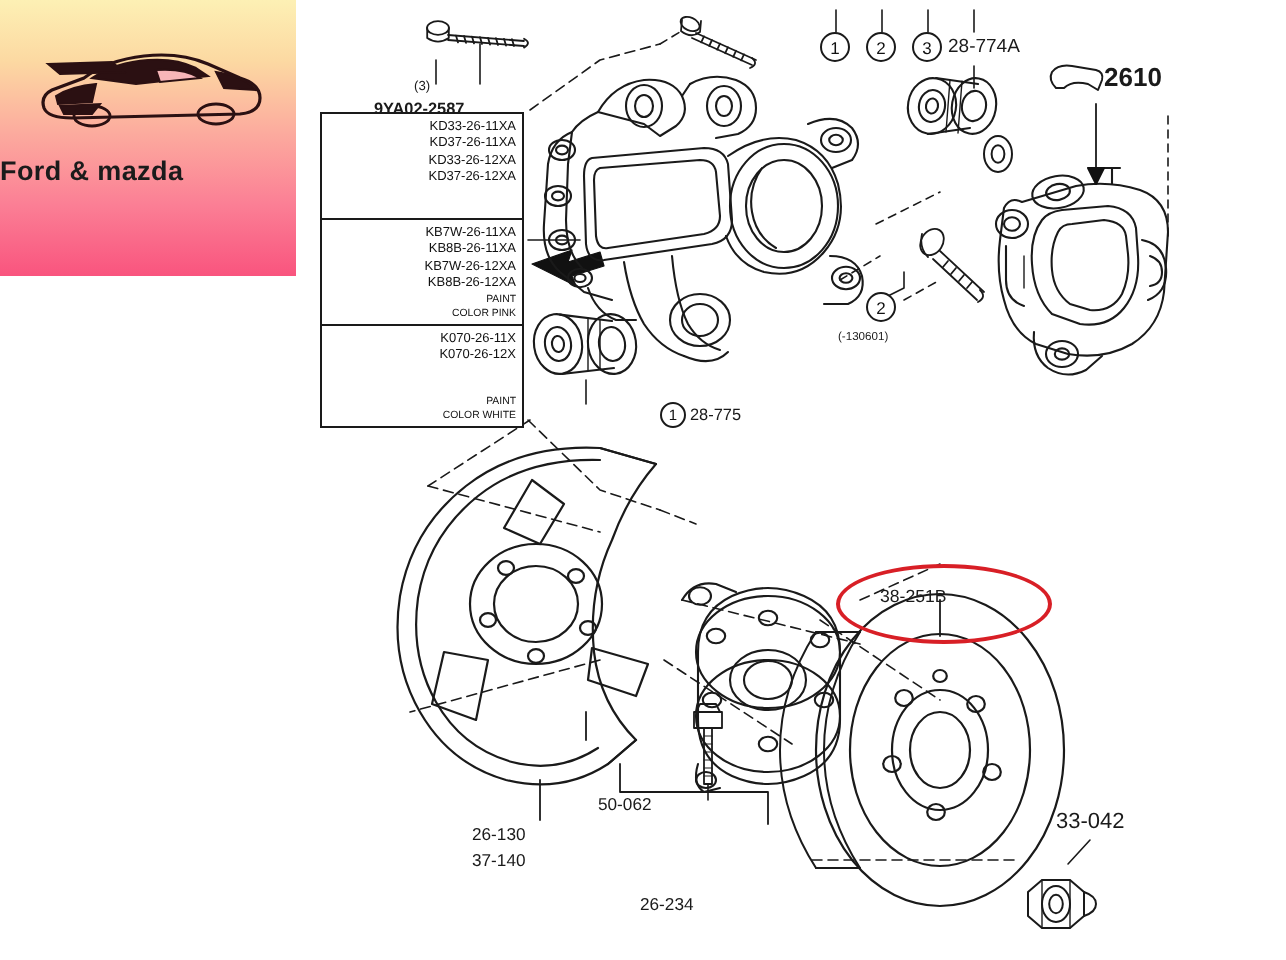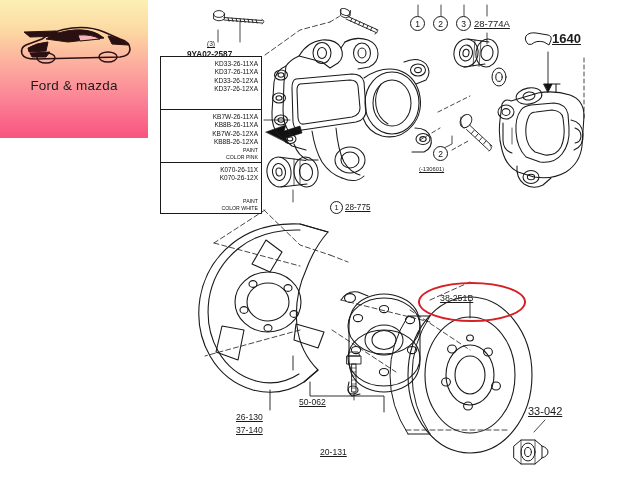--- a/index.html
+++ b/index.html
@@ -8,32 +8,32 @@
        font-family:"Liberation Sans", sans-serif;color:#111;}
 
   .stage{position:absolute;left:0;top:0;width:643px;height:480px;}
 
   
   .logo-box{position:absolute;left:0;top:0;width:148px;height:138px;
             background:linear-gradient(180deg,#fdf0b4 0%,#fcd9a2 22%,
                        #fcab9e 48%,#fb7f95 74%,#f9547e 100%);
             overflow:hidden;}
   .logo-car{position:absolute;left:16px;top:18px;width:118px;height:52px;}
-  .logo-text{position:absolute;left:0;width:148px;text-align:center;
-             font-weight:normal;color:#1b1b1b;letter-spacing:.2px;}
+  .logo-text{position:absolute;left:0;width:148px;text-align:left;
+             font-weight:bold;color:#1b1b1b;letter-spacing:.2px;}
   .logo-text.l1{top:78px;font-size:13.5px;}
   .logo-text.l2{top:97px;font-size:13.5px;}
 
   
   .art{position:absolute;left:0;top:0;width:643px;height:480px;
        pointer-events:none;}
 
   
   .lbl{position:absolute;font-size:8.5px;line-height:1.18;color:#1a1a1a;
-       white-space:pre;font-family:"Liberation Sans", sans-serif;text-decoration:underline;}
+       white-space:pre;font-family:"Liberation Sans", sans-serif;}
   .lbl.b{font-weight:bold;}
   .lbl.sm{font-size:6.6px;}
   .lbl.xs{font-size:5.8px;}
   .lbl.md{font-size:9.5px;}
   .lbl.lg{font-size:13px;font-weight:bold;}
 
   
   .pn-table{position:absolute;left:160px;top:56px;width:102px;height:158px;
             border:1.4px solid #1a1a1a;background:#fff;box-sizing:border-box;}
   .pn-row{position:absolute;left:0;width:100%;box-sizing:border-box;
@@ -406,33 +406,33 @@
       <div class="pn-paint">PAINT
 COLOR WHITE</div>
     </div>
   </div>
 
   <div class="cnum" style="left:410px;top:16px;">1</div>
   <div class="cnum" style="left:433px;top:16px;">2</div>
   <div class="cnum" style="left:456px;top:16px;">3</div>
   <div class="lbl md" style="left:474px;top:18px;">28-774A</div>
 
-  <div class="lbl lg" style="left:552px;top:31px;">1640</div>
+  <div class="lbl lg" style="left:552px;top:31px;">2610</div>
 
   <div class="cnum sm" style="left:330px;top:201px;">1</div>
   <div class="lbl" style="left:345px;top:203px;font-size:8.2px;text-align:center;">28-775</div>
 
   <div class="cnum" style="left:433px;top:146px;">2</div>
   <div class="lbl xs" style="left:419px;top:166px;">(-130601)</div>
 
   <div class="lbl" style="left:236px;top:412px;font-size:8.6px;">26-130</div>
   <div class="lbl" style="left:236px;top:425px;font-size:8.6px;">37-140</div>
 
   <div class="lbl" style="left:299px;top:397px;font-size:8.6px;">50-062</div>
 
-  <div class="lbl" style="left:320px;top:447px;font-size:8.6px;">20-131</div>
+  <div class="lbl" style="left:320px;top:447px;font-size:8.6px;">26-234</div>
 
   <div class="lbl" style="left:528px;top:405px;font-size:11px;">33-042</div>
 
   <div class="redring" style="left:418px;top:282px;width:104px;height:36px;"></div>
   <div class="lbl" style="left:440px;top:293px;font-size:8.8px;">38-251B</div>
 
 </div>
 
 </body></html>

